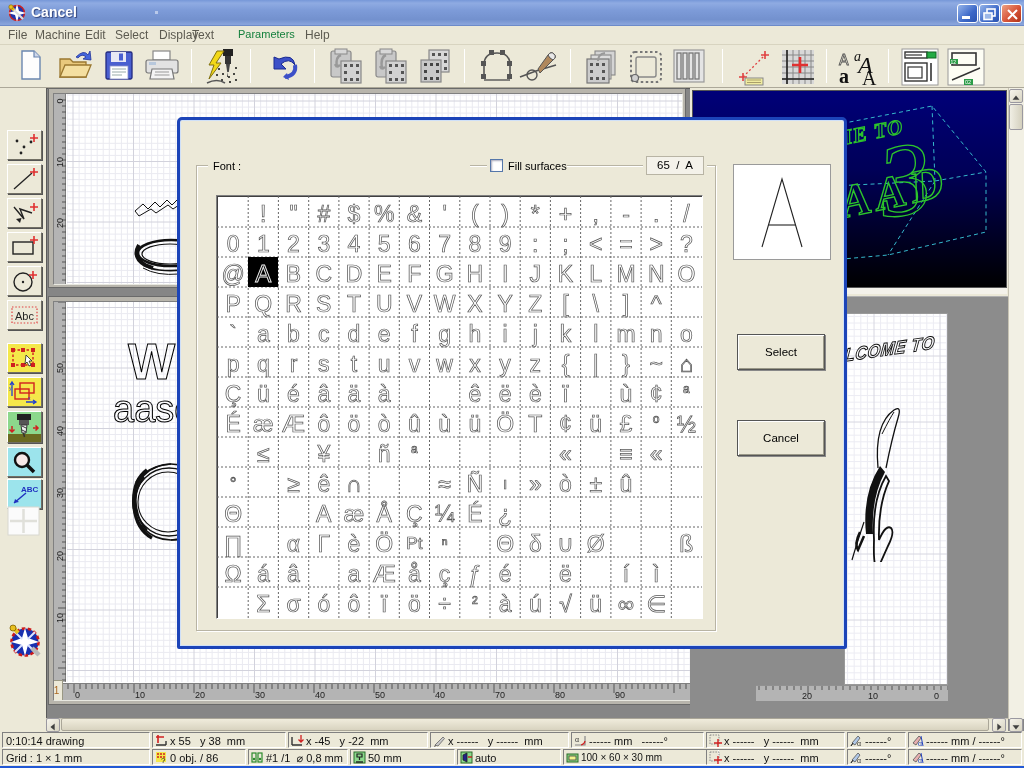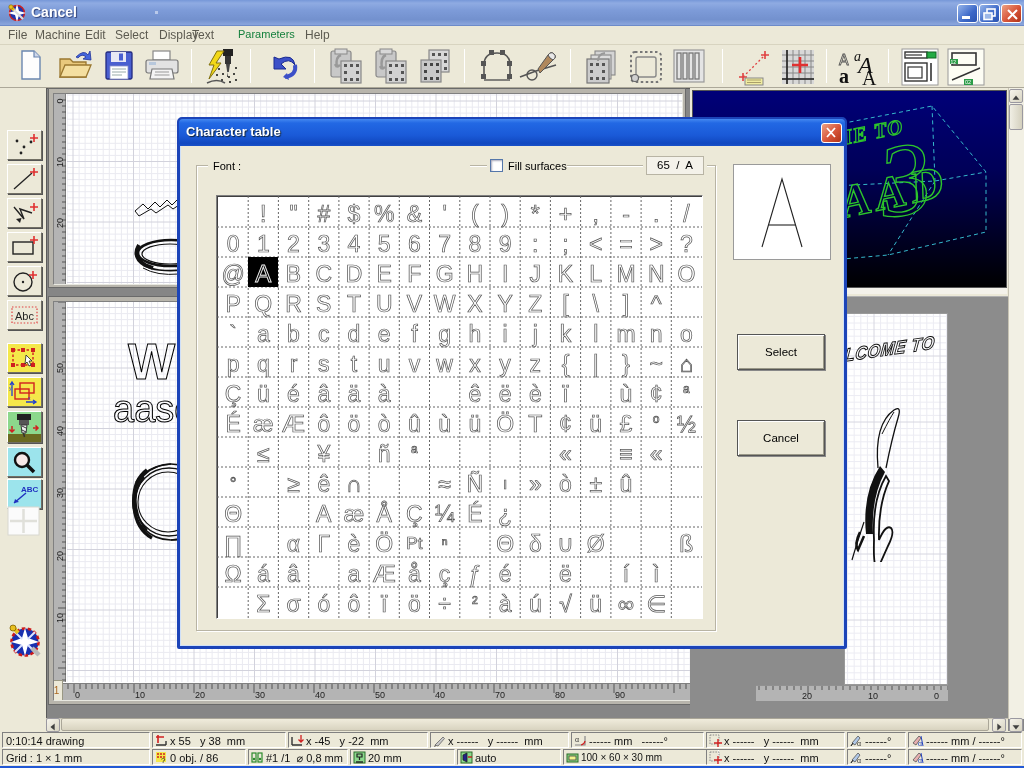--- a/index.html
+++ b/index.html
@@ -496,21 +496,21 @@
 <div class="abs sunk" style="left:248px;top:749px;width:100px;height:16px;font-size:11px;color:#111;white-space:nowrap;overflow:hidden;"><span style="display:inline-block;vertical-align:top;margin:1px 2px 0 2px;"><svg width="13" height="13">
         <rect x="1" y="2" width="4" height="9" fill="none" stroke="#2b8a2b" stroke-width="1.2"></rect>
         <rect x="7" y="2" width="4" height="9" fill="none" stroke="#2b8a2b" stroke-width="1.2"></rect>
         <circle cx="3" cy="8" r="1.2" fill="#2b8a2b"></circle>
         <circle cx="9" cy="8" r="1.2" fill="#2b8a2b"></circle>
       </svg></span><span style="display:inline-block;margin-top:1.5px;">#1 /1&nbsp; ⌀ 0,8 mm</span></div>
 <div class="abs sunk" style="left:350px;top:749px;width:105px;height:16px;font-size:11px;color:#111;white-space:nowrap;overflow:hidden;"><span style="display:inline-block;vertical-align:top;margin:1px 2px 0 2px;"><svg width="13" height="13">
         <rect x="1" y="1" width="11" height="11" fill="#8cd88c" stroke="#2b6b2b" stroke-width="1"></rect>
         <path d="M4 3 h5 v3 h-5 z M6.5 6 v3" fill="none" stroke="#222" stroke-width="1.2"></path>
         <path d="M3 11 h7" stroke="#222" stroke-width="1.4"></path>
-      </svg></span><span style="display:inline-block;margin-top:1.5px;">20 mm</span></div>
+      </svg></span><span style="display:inline-block;margin-top:1.5px;">50 mm</span></div>
 <div class="abs sunk" style="left:457px;top:749px;width:104px;height:16px;font-size:11px;color:#111;white-space:nowrap;overflow:hidden;"><span style="display:inline-block;vertical-align:top;margin:1px 2px 0 2px;"><svg width="13" height="13">
         <rect x="1" y="1" width="11" height="11" fill="#8cd88c" stroke="#2b6b2b" stroke-width="1"></rect>
         <path d="M3 4 l4 -2 v9 l-4 -2 z" fill="#228" stroke="#222" stroke-width=".8"></path>
         <path d="M8 6 h4" stroke="#c02020" stroke-width="1.4"></path>
       </svg></span><span style="display:inline-block;margin-top:1.5px;">auto</span></div>
 <div class="abs sunk" style="left:563px;top:749px;width:156px;height:16px;font-size:10px;color:#111;white-space:nowrap;overflow:hidden;"><span style="display:inline-block;vertical-align:top;margin:1px 2px 0 2px;"><svg width="13" height="13">
         <rect x="1" y="3" width="11" height="8" fill="#8cd880" stroke="#2b6b2b" stroke-width="1"></rect>
         <rect x="3" y="5" width="7" height="4" fill="#f4f48c" stroke="#444" stroke-width=".8"></rect>
       </svg></span><span style="display:inline-block;margin-top:1.5px;">100 × 60 × 30 mm</span></div>
 <div class="abs sunk" style="left:706px;top:749px;width:139px;height:16px;font-size:11px;color:#111;white-space:nowrap;overflow:hidden;"><span style="display:inline-block;vertical-align:top;margin:1px 2px 0 2px;"><svg width="13" height="13">
@@ -521,26 +521,20 @@
         <path d="M2 9 L8 2 l2 2 L5 11 z" fill="#b0c8e8" stroke="#555" stroke-width=".8"></path>
         <text x="7" y="12" font-size="7" fill="#333">α</text>
         <path d="M1 12 l2 -3 z" fill="#333" stroke="#333"></path>
       </svg></span><span style="display:inline-block;margin-top:1.5px;">------°</span></div>
 <div class="abs sunk" style="left:908px;top:749px;width:114px;height:16px;font-size:11px;color:#111;white-space:nowrap;overflow:hidden;"><span style="display:inline-block;vertical-align:top;margin:1px 2px 0 2px;"><svg width="13" height="13">
         <path d="M2 9 L8 2 l2 2 L5 11 z" fill="#e8b0b0" stroke="#555" stroke-width=".8"></path>
         <text x="7" y="12" font-size="7" fill="#2040c0">α</text>
         <path d="M10 2 l2 10" stroke="#2040c0" stroke-width="1"></path>
       </svg></span><span style="display:inline-block;margin-top:1.5px;">------ mm / ------°</span></div>
 <div class="abs" style="left:177px;top:117px;width:670px;height:532px;background:#ece9d8;border:3px solid #1c44b8;border-radius:5px 5px 2px 2px;box-shadow:inset 0 0 0 1px #cfe0f8;">
-    <div class="abs" style="left:-1px;top:-1px;width:666px;height:27px;border-radius:4px 4px 0 0;background:linear-gradient(180deg,#4488f0 0%,#2268e4 15%,#1a5ad8 60%,#1148c0 90%,#1850c8 100%);">
-<div class="abs" style="left:7px;top:5px;color:#fff;font-weight:bold;font-size:13px;text-shadow:1px 1px 1px #123;">Character table</div>
-<div class="abs" style="left:642px;top:4px;width:21px;height:20px;border-radius:3px;border:1px solid #fff;background:linear-gradient(135deg,#eda184,#d75438 55%,#b03318);"><svg width="18" height="17" viewBox="0 0 18 17">
-          <path d="M5 4 L13 13 M13 4 L5 13" stroke="#fff" stroke-width="1.8"></path>
-        </svg></div>
-</div>
     <div class="abs" style="left:16px;top:45px;width:520px;height:466px;border:1px solid #b8b4a4;box-shadow:1px 1px 0 #fff, inset 1px 1px 0 #fff;"></div>
     <div class="abs" style="left:28px;top:36px;width:262px;height:20px;background:#ece9d8;"></div>
     <div class="abs" style="left:307px;top:36px;width:80px;height:20px;background:#ece9d8;"></div>
     <div class="abs" style="left:463px;top:36px;width:64px;height:20px;background:#ece9d8;"></div>
     <div class="abs" style="left:33px;top:40px;font-size:11px;">Font :</div>
     <div class="abs" style="left:310px;top:39px;width:13px;height:13px;background:#fff;border:1px solid #5577aa;box-shadow:inset 1px 1px 2px #aab;"></div>
 <div class="abs" style="left:328px;top:40px;font-size:11px;">Fill surfaces</div>
     <div class="abs" style="left:466px;top:36px;width:58px;height:19px;background:#f4f2ea;border:1px solid #b8b4a4;font-size:11.5px;text-align:center;line-height:17px;">65&nbsp; /&nbsp; A</div>
     <div class="abs" style="left:36px;top:75px;width:487px;height:424px;background:#fff;border:1px solid #808080;border-right-color:#fff;border-bottom-color:#fff;box-shadow:inset 1px 1px 0 #404040;">
       <svg class="abs" style="left:0;top:0" width="485" height="422">

